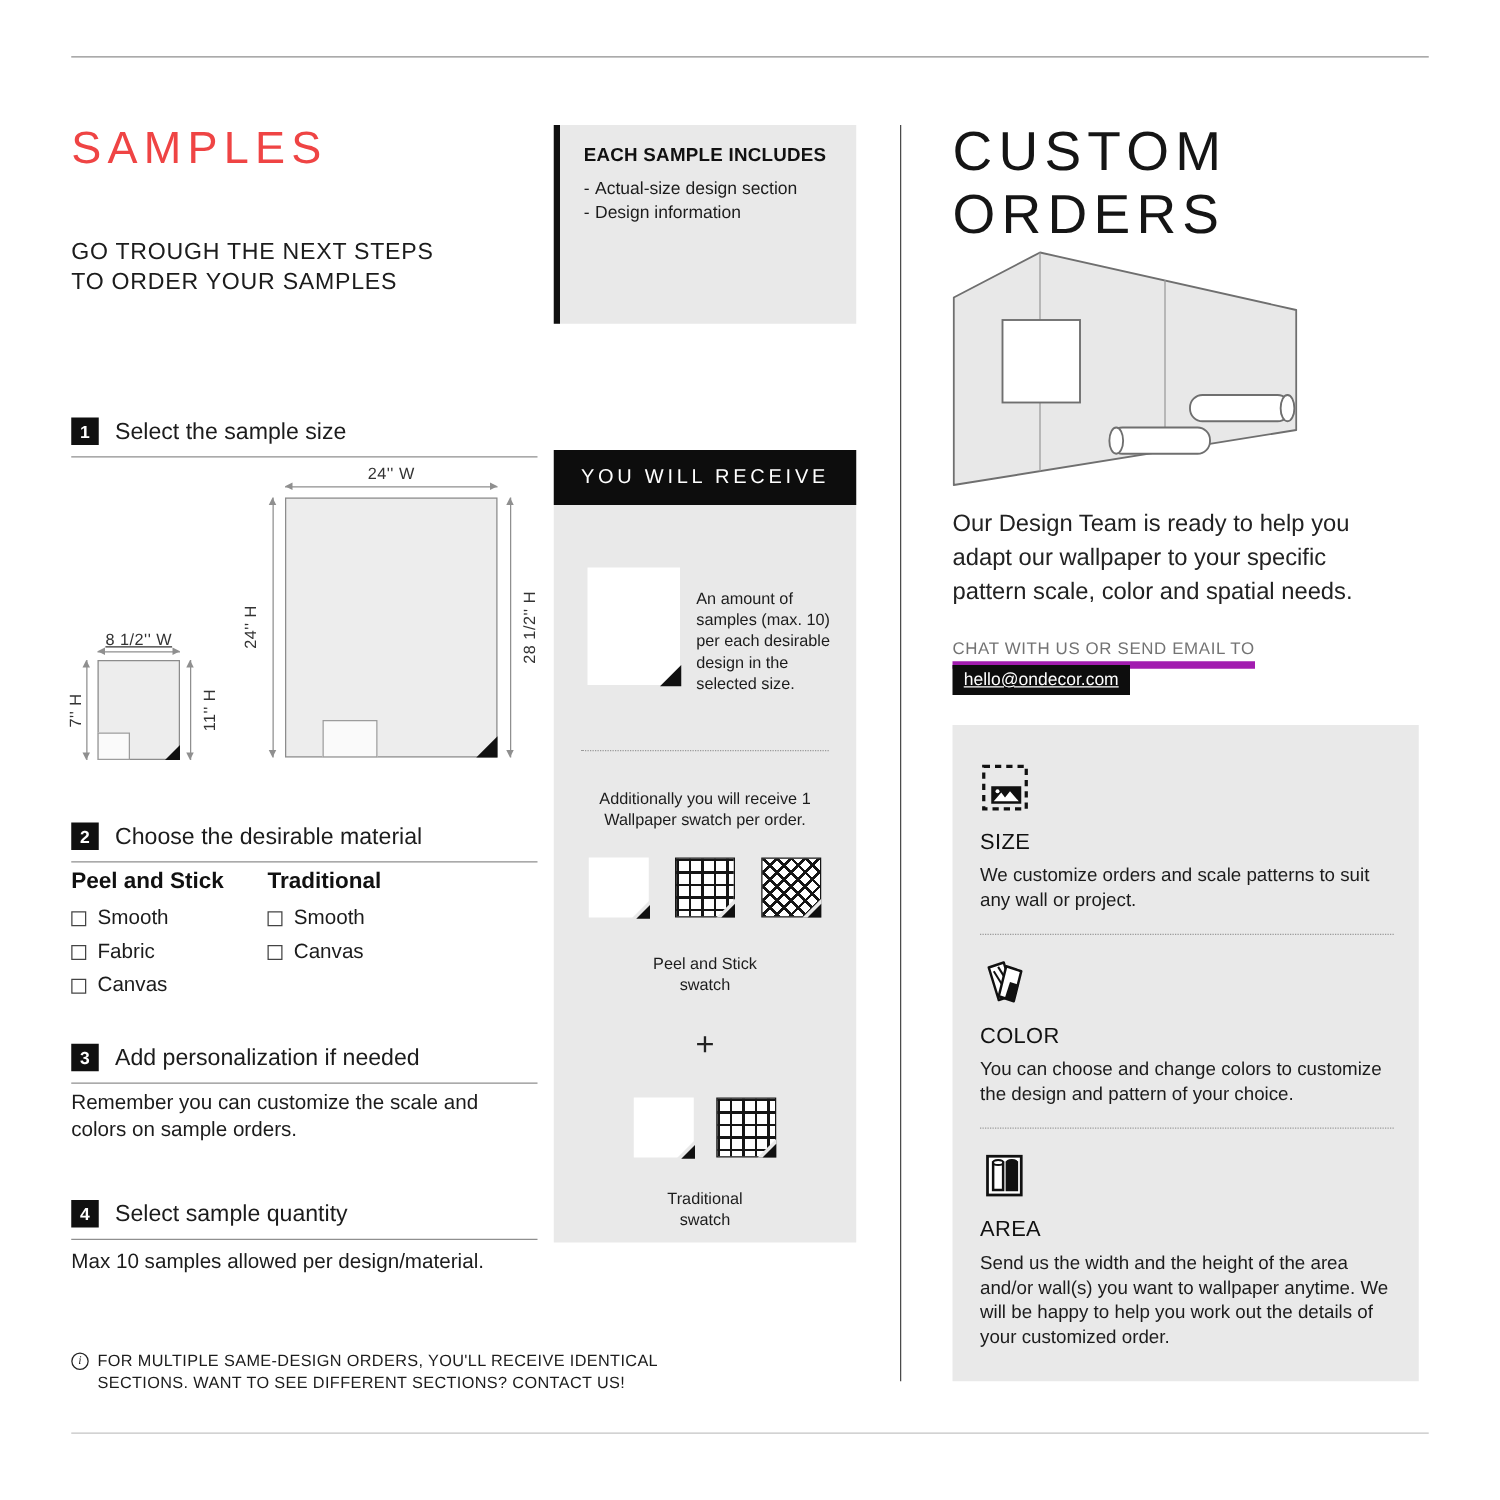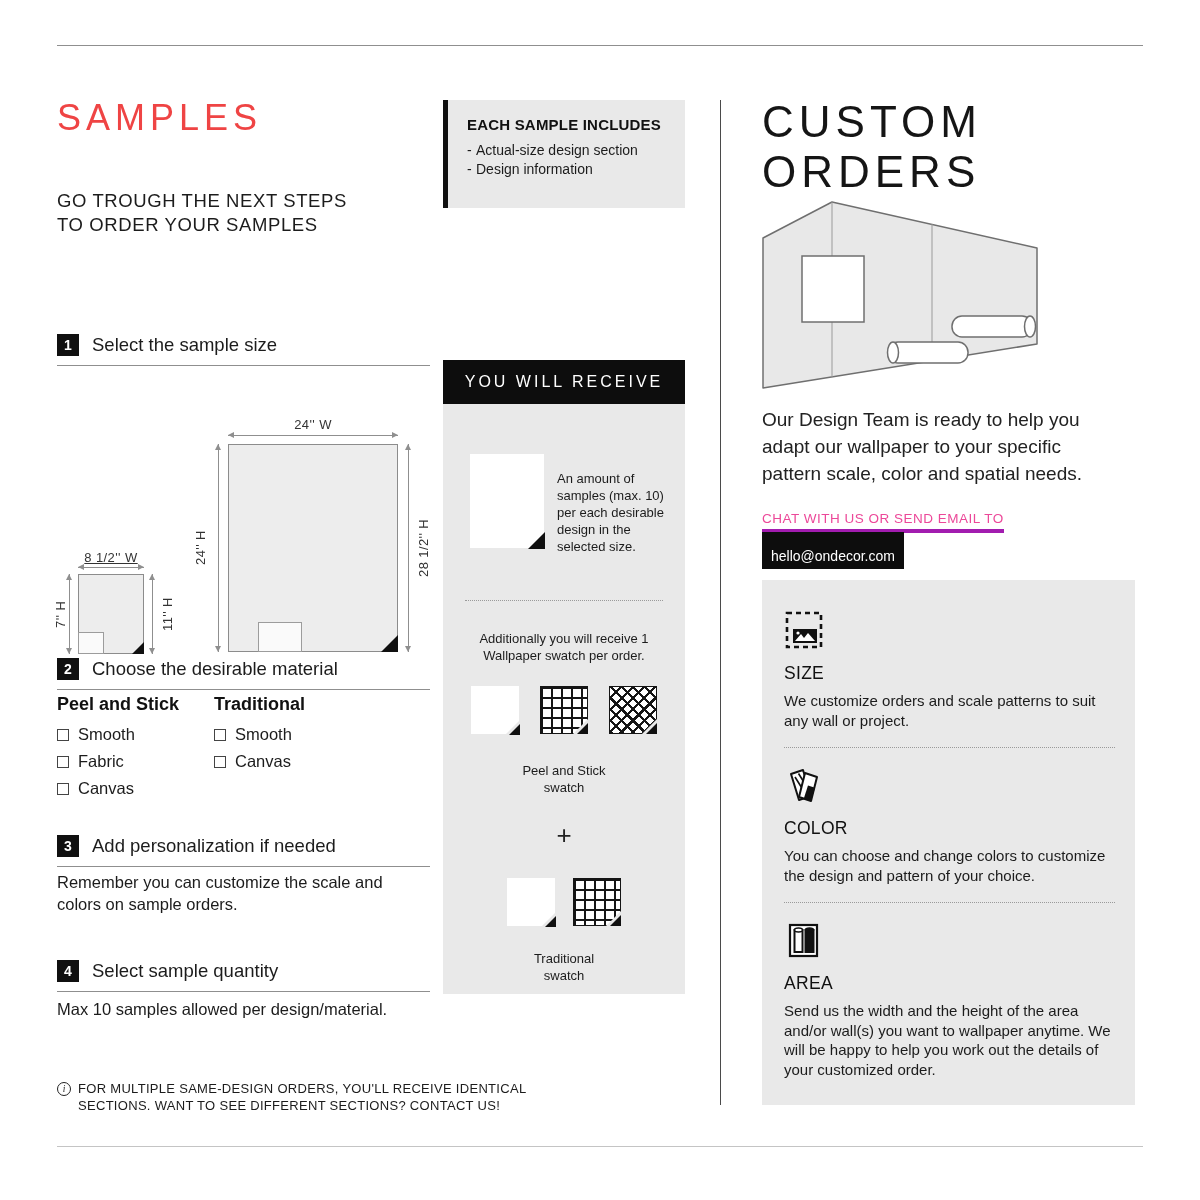--- a/index.html
+++ b/index.html
@@ -20,21 +20,21 @@
   .samples-title { position:absolute; left:57px; top:97px; font-size:36px; font-weight:500; letter-spacing:5px; color:#ef4444;text-align:center; }
   .samples-subtitle { position:absolute; left:57px; top:189px; font-size:18.5px; line-height:23.5px; letter-spacing:0.6px; white-space:pre-line; }
 
   .step { position:absolute; left:57px; width:373px; }
   .step-head { display:flex; align-items:center; gap:13px; padding-bottom:9px; border-bottom:1px solid #8f8f8f; }
   .step-num { width:22px; height:22px; background:#101010; color:#fff; font-size:14px; font-weight:bold; display:flex; align-items:center; justify-content:center; flex:0 0 22px; }
   .step-label { font-size:18.5px; }
   .step1 { top:334px; } .step2 { top:658px; } .step3 { top:835px; } .step4 { top:960px; }
 
   
-  .size-diagram { position:absolute; left:57px; top:372px; width:373px; height:240px;margin-top:46px; }
+  .size-diagram { position:absolute; left:57px; top:372px; width:373px; height:240px; }
   .rect-large { position:absolute; left:171px; top:26px; width:170px; height:208px; background:#ededed; border:1px solid #8c8c8c; }
   .rect-small { position:absolute; left:21px; top:156px; width:66px; height:80px; background:#ededed; border:1px solid #8c8c8c; }
   .inner-rect { position:absolute; background:#fafafa; border:1px solid #9c9c9c; }
   .inner-large { left:29px; bottom:-1px; width:44px; height:30px; }
   .inner-small { left:-1px; bottom:-1px; width:26px; height:22px; }
   .curl-fold-lg { position:absolute; right:-1px; bottom:-1px; width:0; height:0; border-left:17px solid transparent; border-bottom:17px solid #101010; }
   .curl-fold-sm { position:absolute; right:-1px; bottom:-1px; width:0; height:0; border-left:12px solid transparent; border-bottom:12px solid #101010; }
 
   .dim-label { font-size:13px; color:#333; letter-spacing:0.4px; }
   .vlabel { position:absolute; writing-mode:vertical-rl; transform:rotate(180deg); font-size:13px; color:#333; letter-spacing:0.4px; text-align:center; }
@@ -67,21 +67,21 @@
   .checkbox { width:12px; height:12px; border:1.5px solid #444; flex:0 0 12px; background:#fff; }
 
   .step3-text { position:absolute; left:57px; top:872px; width:350px; font-size:16.5px; line-height:21.5px; }
   .step4-text { position:absolute; left:57px; top:1000px; width:380px; font-size:16.5px; }
 
   .footnote { position:absolute; left:57px; top:1081px; width:470px; display:flex; gap:7px; }
   .info-icon { width:14px; height:14px; border:1.2px solid #222; border-radius:50%; font-size:9.5px; font-style:italic; font-family:"Liberation Serif", serif; display:flex; align-items:center; justify-content:center; flex:0 0 14px; margin-top:1px; }
   .footnote-text { font-size:13px; line-height:16.5px; letter-spacing:0.3px; }
 
   
-  .includes-box { position:absolute; left:443px; top:100px; width:242px; height:108px; background:#e9e9e9; border-left:5px solid #101010; padding:16px 10px 0 19px; }
+  .includes-box { position:absolute; left:443px; top:100px; width:242px; height:159px; background:#e9e9e9; border-left:5px solid #101010; padding:16px 10px 0 19px; }
   .includes-title { font-size:15px; font-weight:bold; letter-spacing:0.2px; margin-bottom:8px; color:#111; }
   .includes-item { position:relative; padding-left:9px; font-size:14px; line-height:18.5px; }
   .includes-item::before { content:"-"; position:absolute; left:0; top:0; }
 
   .receive-bar { position:absolute; left:443px; top:360px; width:242px; height:44px; background:#0d0d0d; color:#fff; display:flex; align-items:center; justify-content:center; font-size:16px; letter-spacing:3px; }
   .receive-panel { position:absolute; left:443px; top:404px; width:242px; height:590px; background:#e9e9e9; }
 
   .sample-sheet { position:absolute; left:27px; top:50px; width:74px; height:94px; background:#fff; }
   .sample-text { position:absolute; left:114px; top:66px; width:122px; font-size:13px; line-height:17px; }
   .dotted-sep-mid { position:absolute; left:22px; width:198px; top:196px; border-top:1.5px dotted #9a9a9a; }
@@ -104,22 +104,22 @@
   .curl-fold { position:absolute; right:-1px; bottom:-1px; width:0; height:0; border-left:11px solid transparent; border-bottom:11px solid #101010; }
 
   .peel-label { position:absolute; left:0; top:358px; width:242px; text-align:center; font-size:13px; line-height:17px; white-space:pre-line; }
   .plus-sign  { position:absolute; left:0; top:416px; width:242px; text-align:center; font-size:26px; font-weight:300; color:#222; }
   .trad-label { position:absolute; left:0; top:546px; width:242px; text-align:center; font-size:13px; line-height:17px; white-space:pre-line; }
 
   
   .custom-title { position:absolute; left:762px; top:97px; font-size:44px; font-weight:500; letter-spacing:5px; color:#151515; }
   .house-svg { position:absolute; left:762px; top:196px; }
   .custom-intro { position:absolute; left:762px; top:406px; width:358px; font-size:19px; line-height:27px; color:#222; }
-  .chat-label { position:absolute; left:762px; top:511px; font-size:13.5px; letter-spacing:0.5px; color:#ec4899; border-bottom:4px solid #a21caf; padding-bottom:3px; }
-  .email-badge { position:absolute; left:762px; top:532px; background:#0d0d0d; color:#fff; font-size:14px; padding:16px 9px 5px; }
+  .chat-label { position:absolute; left:762px; top:511px; font-size:13.5px; letter-spacing:0.5px; color:#737373; border-bottom:6px solid #a21caf; padding-bottom:3px; }
+  .email-badge { position:absolute; left:762px; top:532px; background:#0d0d0d; color:#fff; font-size:14px; padding:3px 9px 5px;text-decoration:underline; }
 
   .features-panel { position:absolute; left:762px; top:580px; width:373px; height:525px; background:#e9e9e9; padding:30px 20px 0 22px; }
   .feature-icon { display:block; }
   .feature-title { font-size:17.5px; margin:13px 0 7px; color:#111; letter-spacing:0.3px; }
   .feature-text { font-size:15px; line-height:19.5px; max-width:332px; }
   .feature-sep { border:none; border-top:1.5px dotted #9a9a9a; margin:17px 0; }
 </style>
 </head>
 <body>
 

